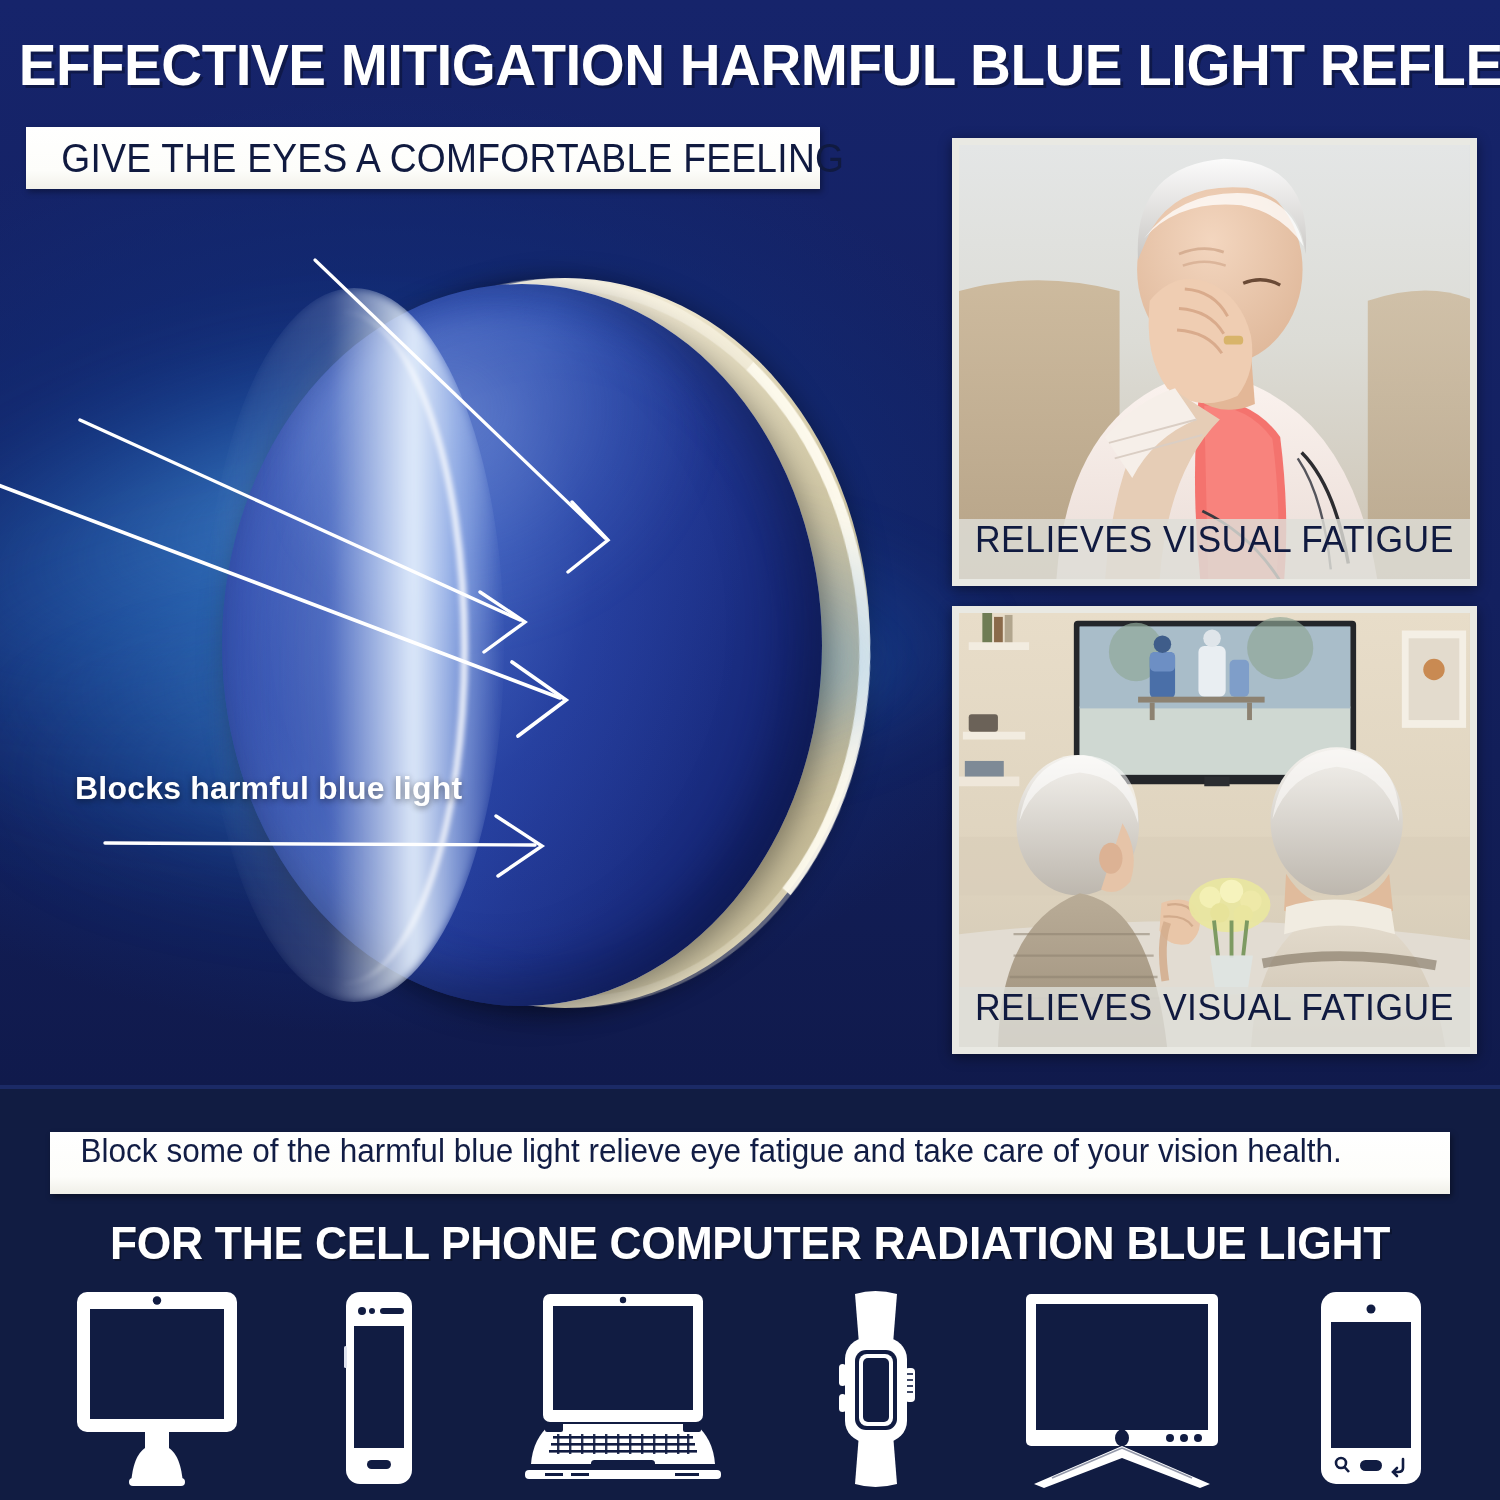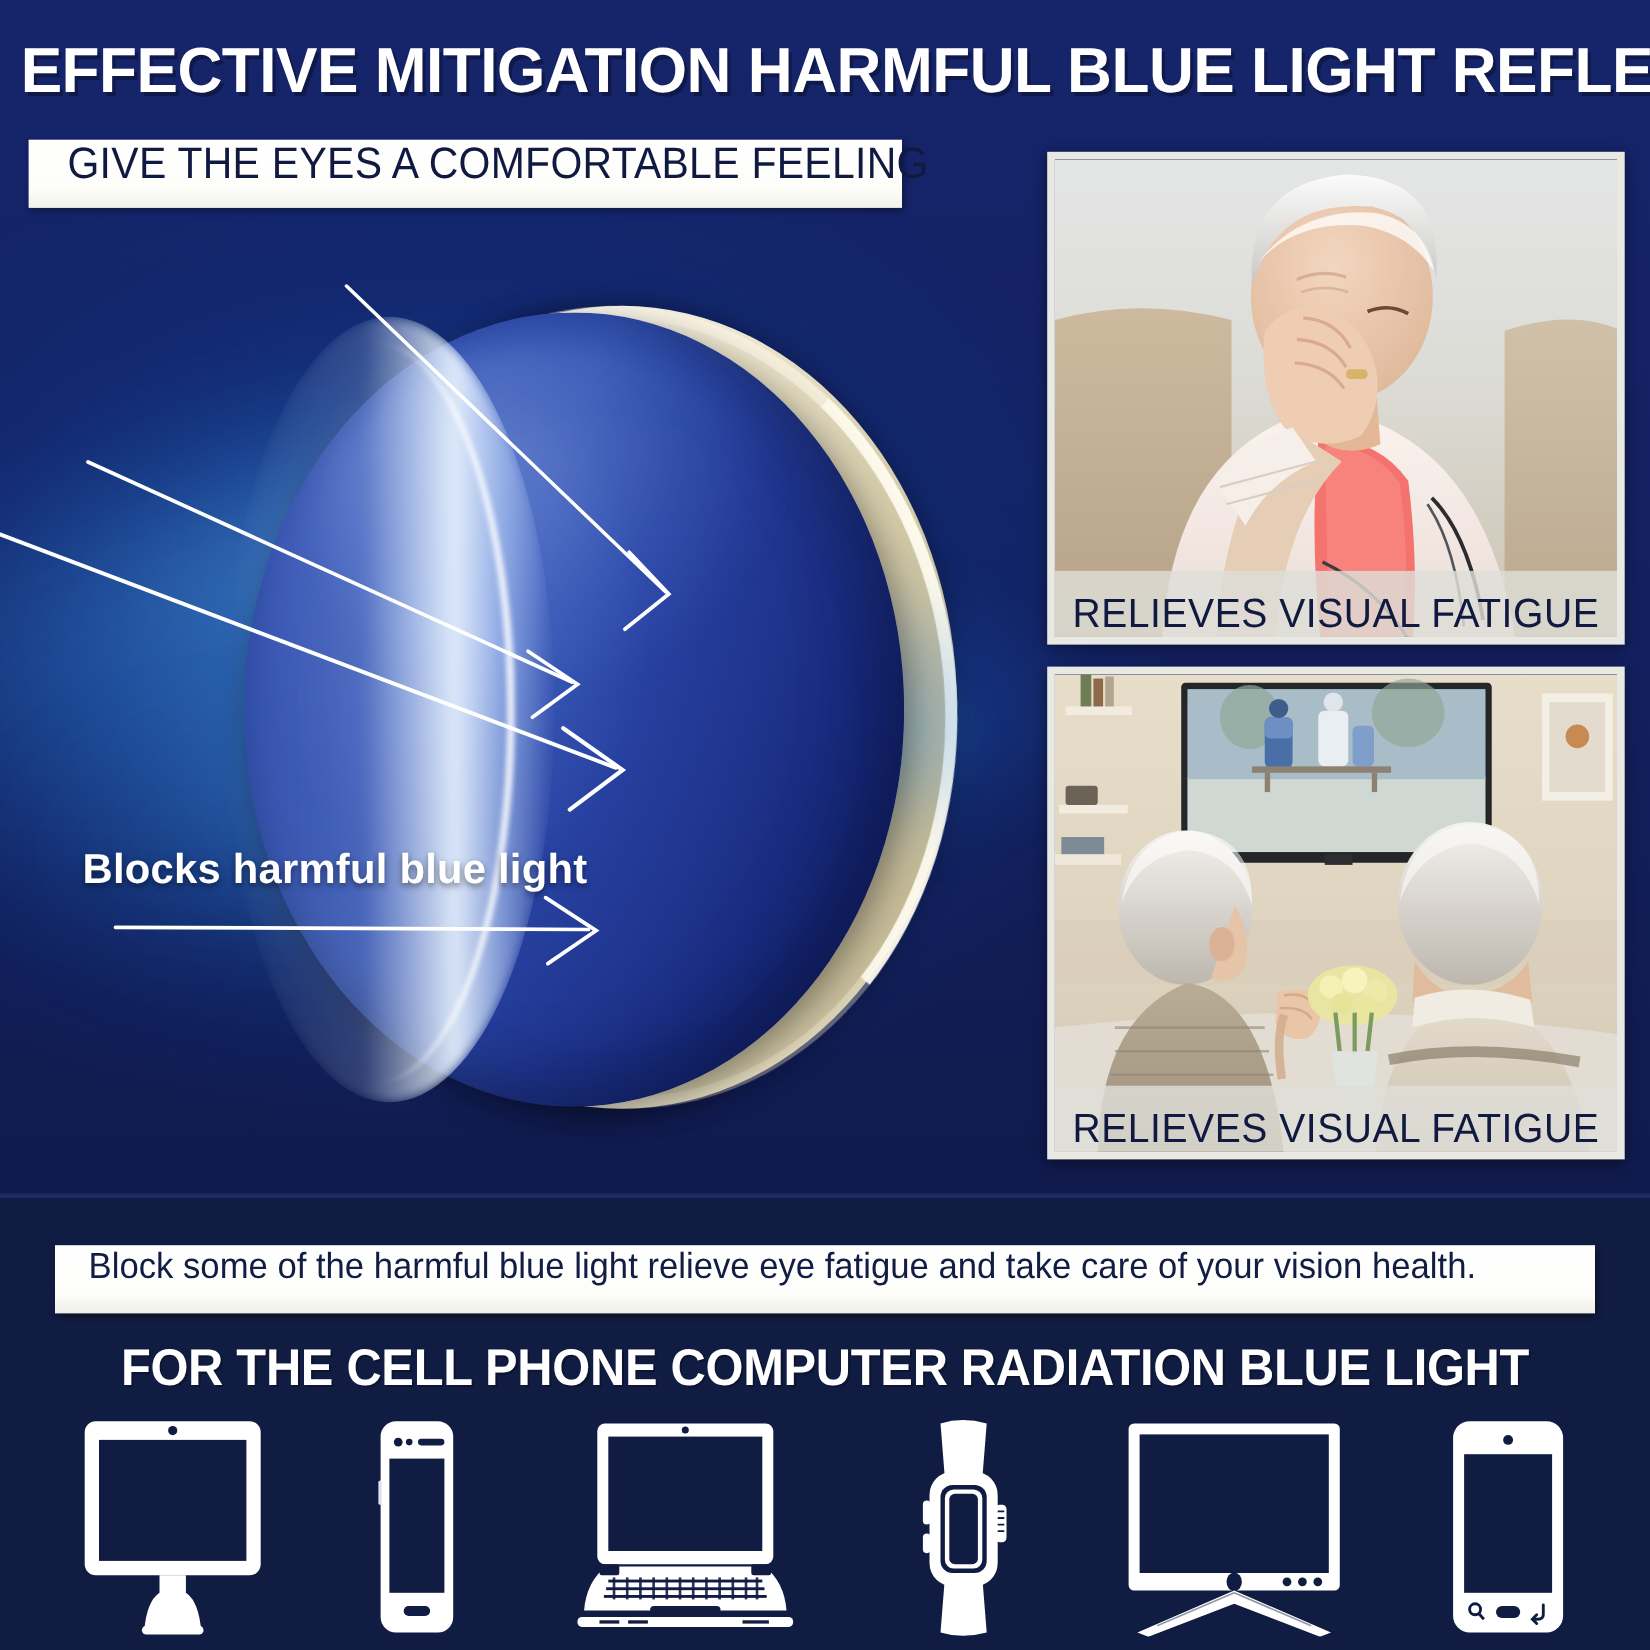--- a/index.html
+++ b/index.html
@@ -29,21 +29,21 @@
     transform:scaleX(.975); transform-origin:50% 50%;
     text-shadow:3px 3px 0 rgba(0,0,0,.30);
     white-space:nowrap;
   }
 
   
   #subtitle-banner{
     position:absolute; left:26px; top:127px; width:794px; height:62px;
     background:linear-gradient(180deg,#ffffff 0%,#fdfdfa 70%,#f2f1ea 100%);
     box-shadow:2px 3px 6px rgba(0,0,0,.35);
-    display:flex; align-items:flex-start;
+    display:flex; align-items:center;
   }
   #subtitle-text{
     font-size:40px; font-weight:normal; color:#101a40;
     letter-spacing:.3px; padding-left:38px;
     transform:scaleX(.93); transform-origin:0 50%;
     white-space:nowrap;
   }
 
   
   #lens-stage{
@@ -127,39 +127,39 @@
     transform:rotate(-4deg);
     filter:blur(.6px);
   }
 
   
   #arrows{ position:absolute; left:0; top:0; width:960px; height:880px; }
   .beam{ stroke:#ffffff; fill:none; stroke-linecap:round; }
 
   #blocks-label{
     position:absolute; left:75px; top:770px;
-    font-size:38px; font-weight:600; color:#ffffff;
+    font-size:32px; font-weight:600; color:#ffffff;
     letter-spacing:.2px; white-space:nowrap;
     text-shadow:0 2px 6px rgba(0,0,0,.45);
   }
 
   
   .photo-panel{
     position:absolute; width:525px; height:448px;
     border:7px solid #e9e9e3;
     box-shadow:0 3px 12px rgba(0,0,0,.45);
     overflow:hidden;
   }
   #panel-fatigue{ left:952px; top:138px; }
   #panel-tv{ left:952px; top:606px; }
   .photo-art{ position:absolute; inset:0; }
   .caption-bar{
     position:absolute; left:0; right:0; bottom:0; height:60px;
     background:rgba(222,222,216,.82);
-    display:flex; align-items:flex-end; justify-content:center;
+    display:flex; align-items:flex-start; justify-content:center;
   }
   .caption-text{
     font-size:37px; color:#101a40; letter-spacing:.5px;
     transform:scaleX(.96); white-space:nowrap;
   }
 
   
   #bottom-section{
     position:absolute; left:0; top:1085px; width:1500px; height:415px;
     background:#111c42;

